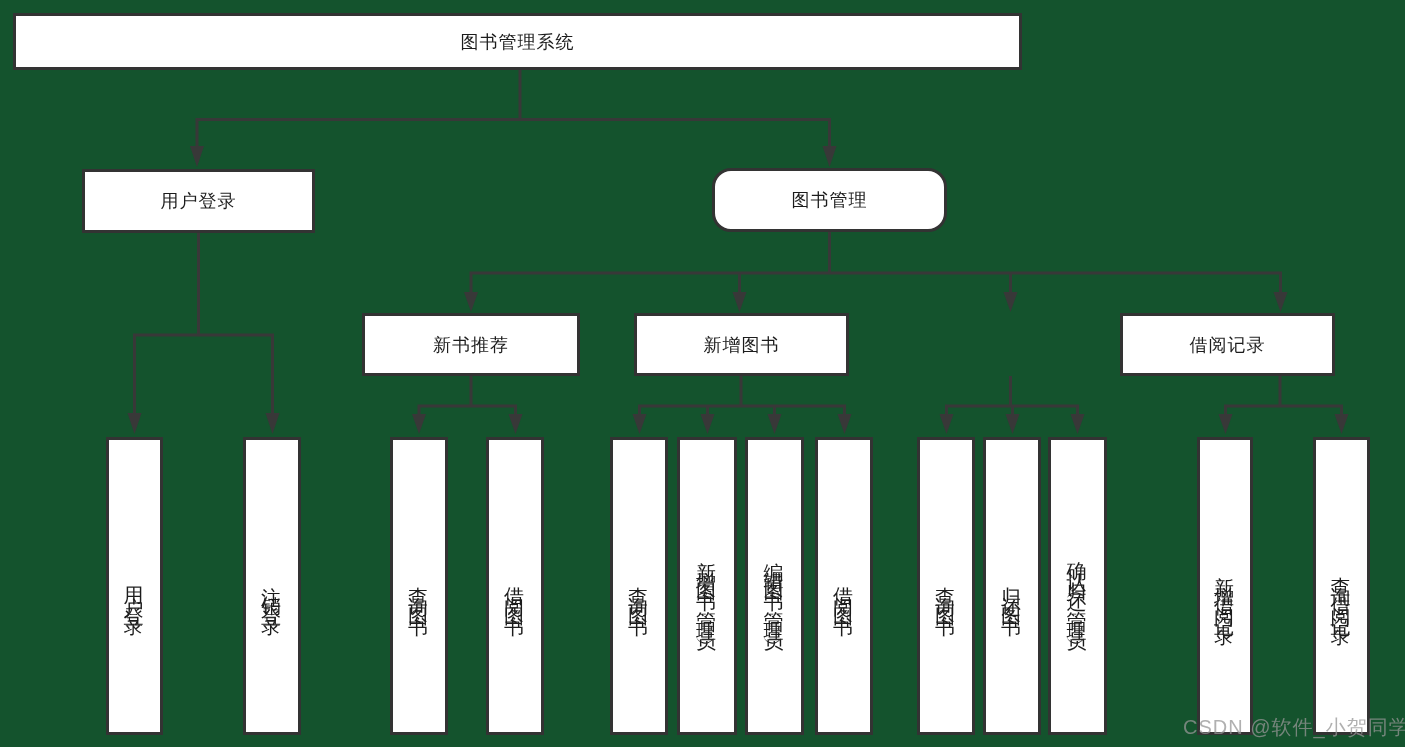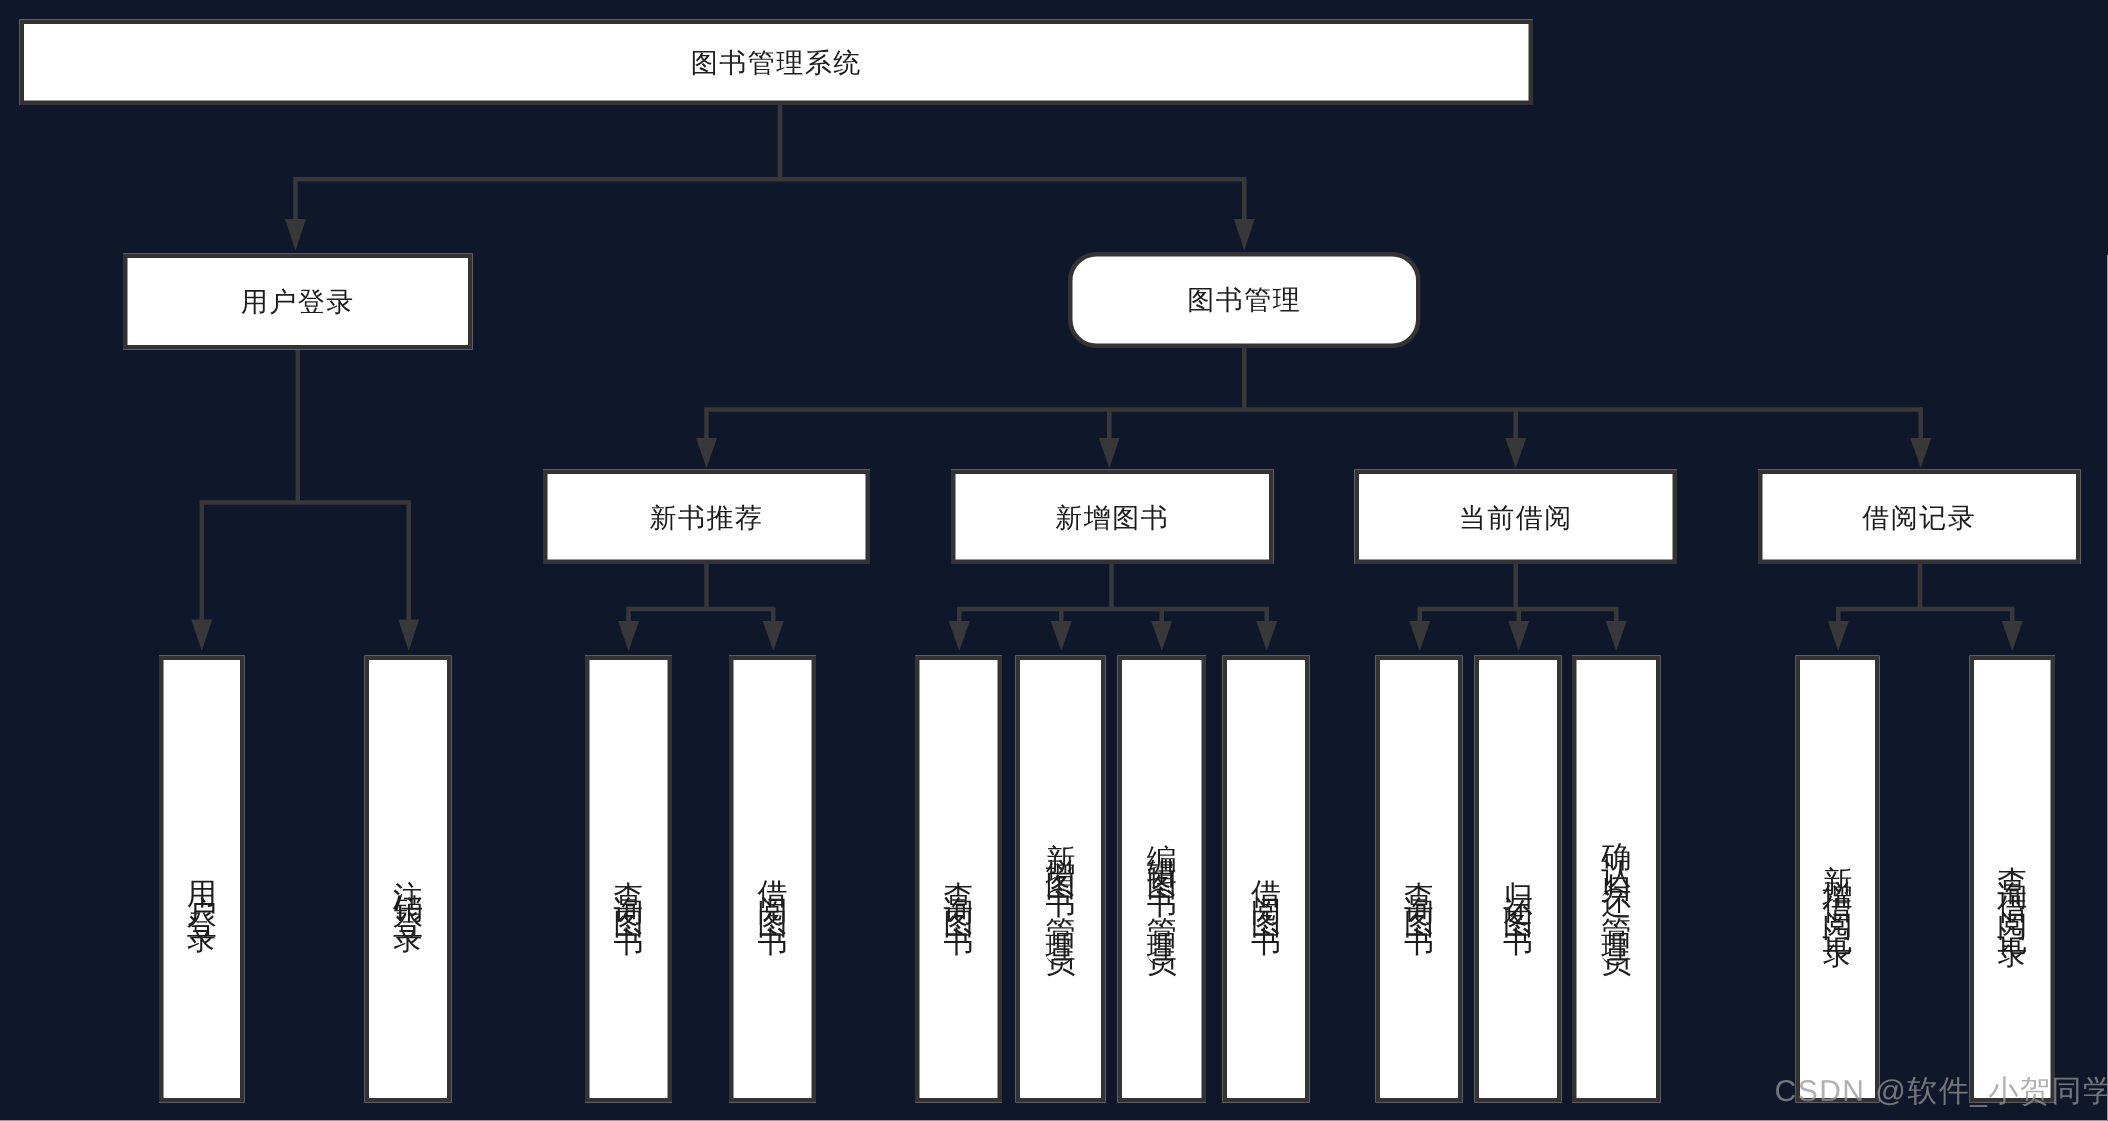--- a/index.html
+++ b/index.html
@@ -4,21 +4,21 @@
 <style>
   html, body {
     margin: 0;
     padding: 0;
     background: #ffffff;
   }
   .canvas {
     position: relative;
     width: 1405px;
     height: 747px;
-    background: #0f172a;
+    background: #14532d;
     font-family: "Liberation Sans", sans-serif;
     color: #1c1c1c;
     overflow: hidden;
   }
   .connectors {
     position: absolute;
     left: 0;
     top: 0;
     width: 1405px;
     height: 747px;
@@ -53,21 +53,21 @@
     white-space: nowrap;
     margin-bottom: -10px; 
   }
   
   .n-root          { left: 13px;   top: 13px;  width: 1009px; height: 57px; }
   .n-user-login    { left: 82px;   top: 169px; width: 233px;  height: 64px; }
   .n-book-mgmt     { left: 712px;  top: 168px; width: 235px;  height: 64px; border-radius: 19px; }
   .n-new-book      { left: 362px;  top: 313px; width: 218px;  height: 63px; justify-content: center; }
   .n-book-borrow   { left: 634px;  top: 313px; width: 215px;  height: 63px; }
   .n-cur-borrow    { left: 903px;  top: 313px; width: 215px;  height: 63px; }
-  .n-borrow-rec    { left: 1172px; top: 313px; width: 215px;  height: 63px; }
+  .n-borrow-rec    { left: 1120px; top: 313px; width: 215px;  height: 63px; }
   .l-a1 { left: 106px;  width: 57px; }
   .l-a2 { left: 243px;  width: 58px; }
   .l-b1 { left: 390px;  width: 58px; }
   .l-b2 { left: 486px;  width: 58px; }
   .l-c1 { left: 610px;  width: 58px; }
   .l-c2 { left: 677px;  width: 60px; }
   .l-c3 { left: 745px;  width: 59px; }
   .l-c4 { left: 815px;  width: 58px; }
   .l-d1 { left: 917px;  width: 58px; }
   .l-d2 { left: 983px;  width: 58px; }
@@ -146,23 +146,20 @@
   <div class="hbox n-book-mgmt">
     <span>图书管理</span>
   </div>
 
   <div class="hbox n-new-book">
     <span>新书推荐</span>
   </div>
   <div class="hbox n-book-borrow">
     <span>新增图书</span>
   </div>
-  <div class="hbox n-cur-borrow">
-    <span>当前借阅</span>
-  </div>
   <div class="hbox n-borrow-rec">
     <span>借阅记录</span>
   </div>
 
   <div class="vbox l-a1">
     <span>用户登录</span>
   </div>
   <div class="vbox l-a2">
     <span>注销登录</span>
   </div>

